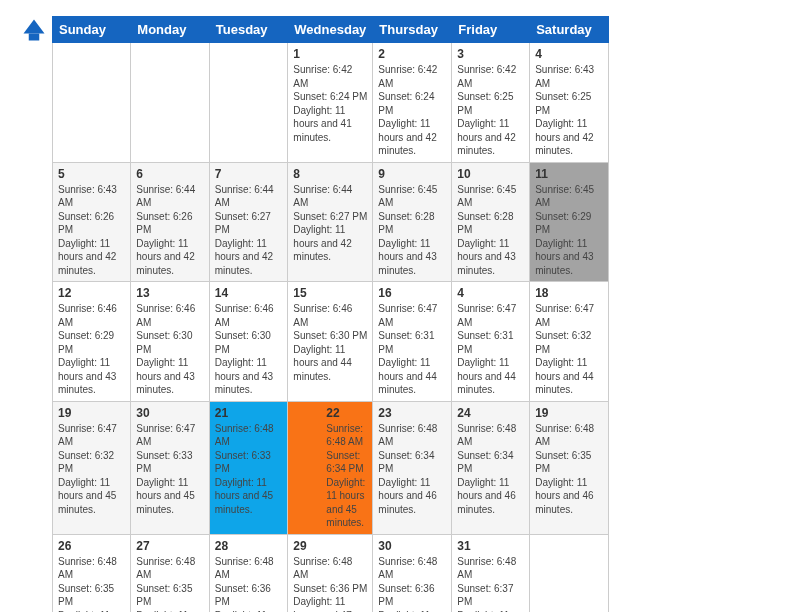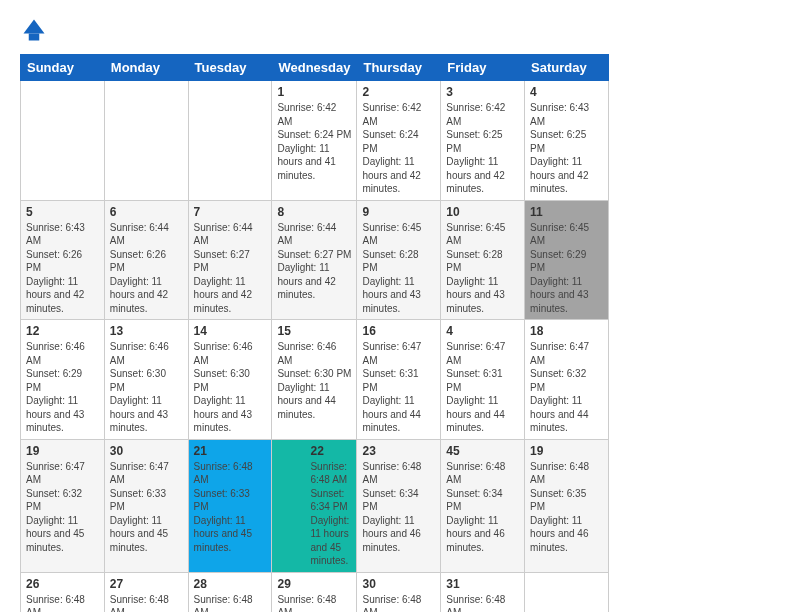--- a/index.html
+++ b/index.html
@@ -8,21 +8,21 @@
       background: #fff;
       width: 792px;
       height: 612px;
       overflow: hidden;
     }
     .page {
       width: 629px;
       height: 612px;
       padding: 16px 20px 12px 20px;
       display: flex;
-      flex-direction: column;
+      flex-direction: row;
     }
     .header {
       display: flex;
       justify-content: space-between;
       align-items: flex-start;
       margin-bottom: 10px;
     }
     .logo {
       display: flex;
       align-items: center;
@@ -219,30 +219,30 @@
             <div class="day-info">Sunrise: 6:47 AM<br>Sunset: 6:32 PM<br>Daylight: 11 hours and 45 minutes.</div>
           </td>
           <td style="background-color: rgb(245, 245, 245);">
             <span class="day-number">30</span>
             <div class="day-info">Sunrise: 6:47 AM<br>Sunset: 6:33 PM<br>Daylight: 11 hours and 45 minutes.</div>
           </td>
           <td style="background-color: #0ea5e9;">
             <span class="day-number">21</span>
             <div class="day-info">Sunrise: 6:48 AM<br>Sunset: 6:33 PM<br>Daylight: 11 hours and 45 minutes.</div>
           </td>
-          <td style="background-color: #14b8a6; padding-left: 38px;">
+          <td style="background-color: #f97316; padding-left: 38px;">
             <span class="day-number">22</span>
             <div class="day-info">Sunrise: 6:48 AM<br>Sunset: 6:34 PM<br>Daylight: 11 hours and 45 minutes.</div>
           </td>
           <td style="background-color: rgb(245, 245, 245); margin-left: 18px;">
             <span class="day-number">23</span>
             <div class="day-info">Sunrise: 6:48 AM<br>Sunset: 6:34 PM<br>Daylight: 11 hours and 46 minutes.</div>
           </td>
           <td style="background-color: rgb(245, 245, 245);">
-            <span class="day-number">45</span>
+            <span class="day-number">24</span>
             <div class="day-info">Sunrise: 6:48 AM<br>Sunset: 6:34 PM<br>Daylight: 11 hours and 46 minutes.</div>
           </td>
           <td style="background-color: rgb(245, 245, 245);">
             <span class="day-number">19</span>
             <div class="day-info">Sunrise: 6:48 AM<br>Sunset: 6:35 PM<br>Daylight: 11 hours and 46 minutes.</div>
           </td>
         </tr>
         <tr>
           <td>
             <span class="day-number">26</span>

